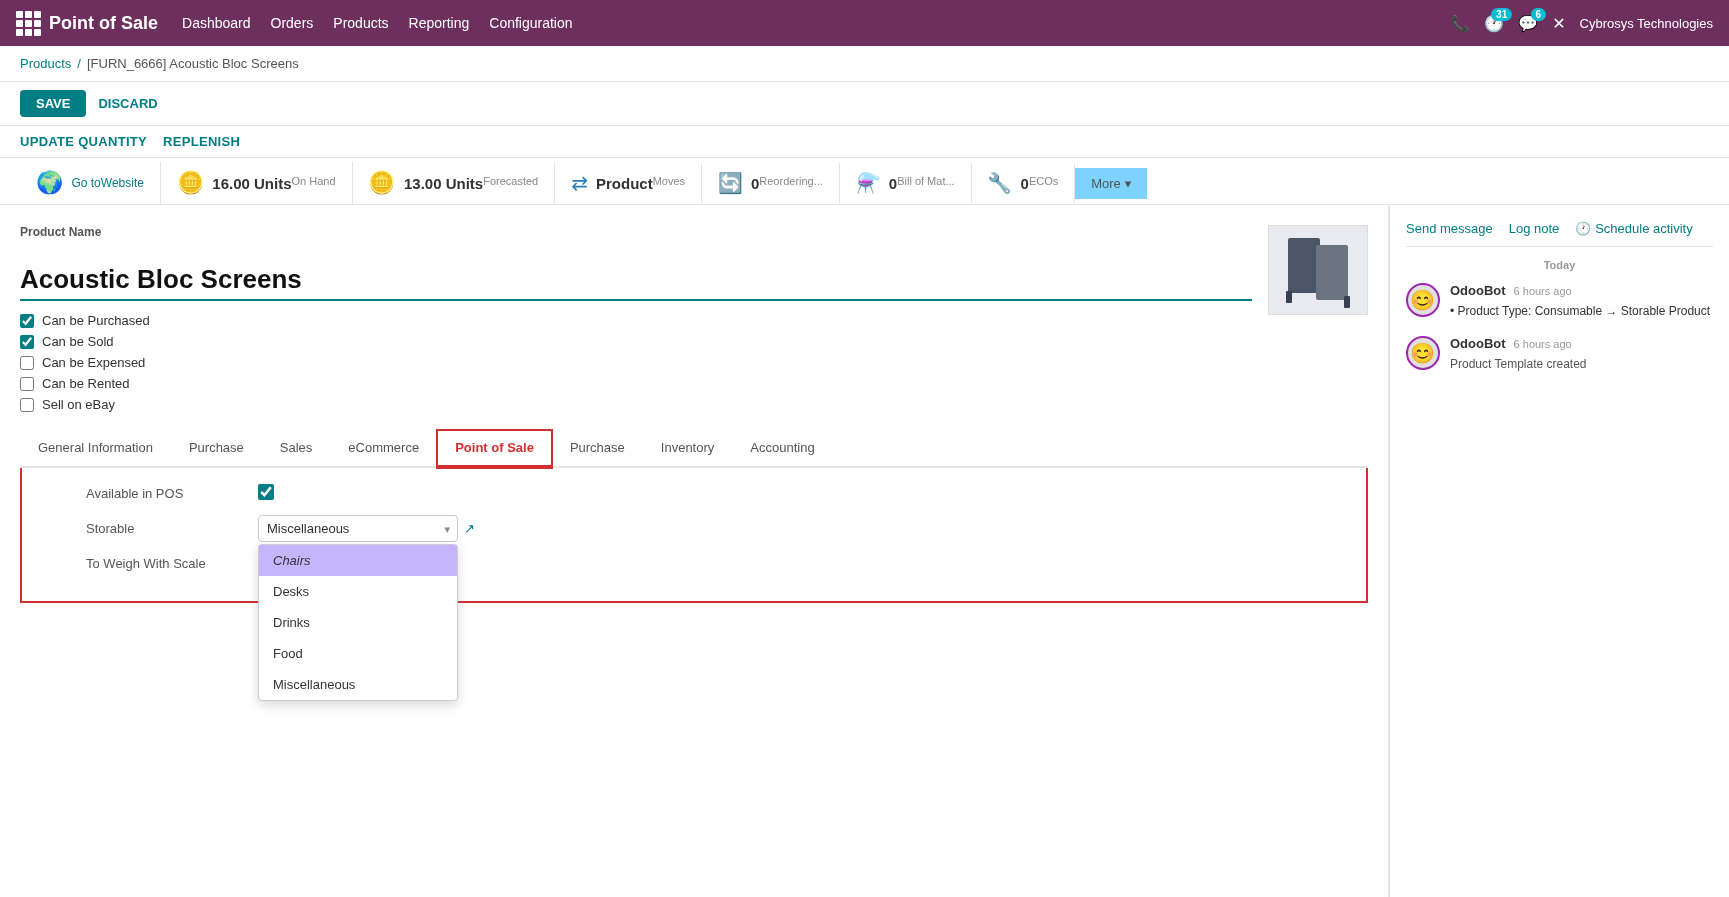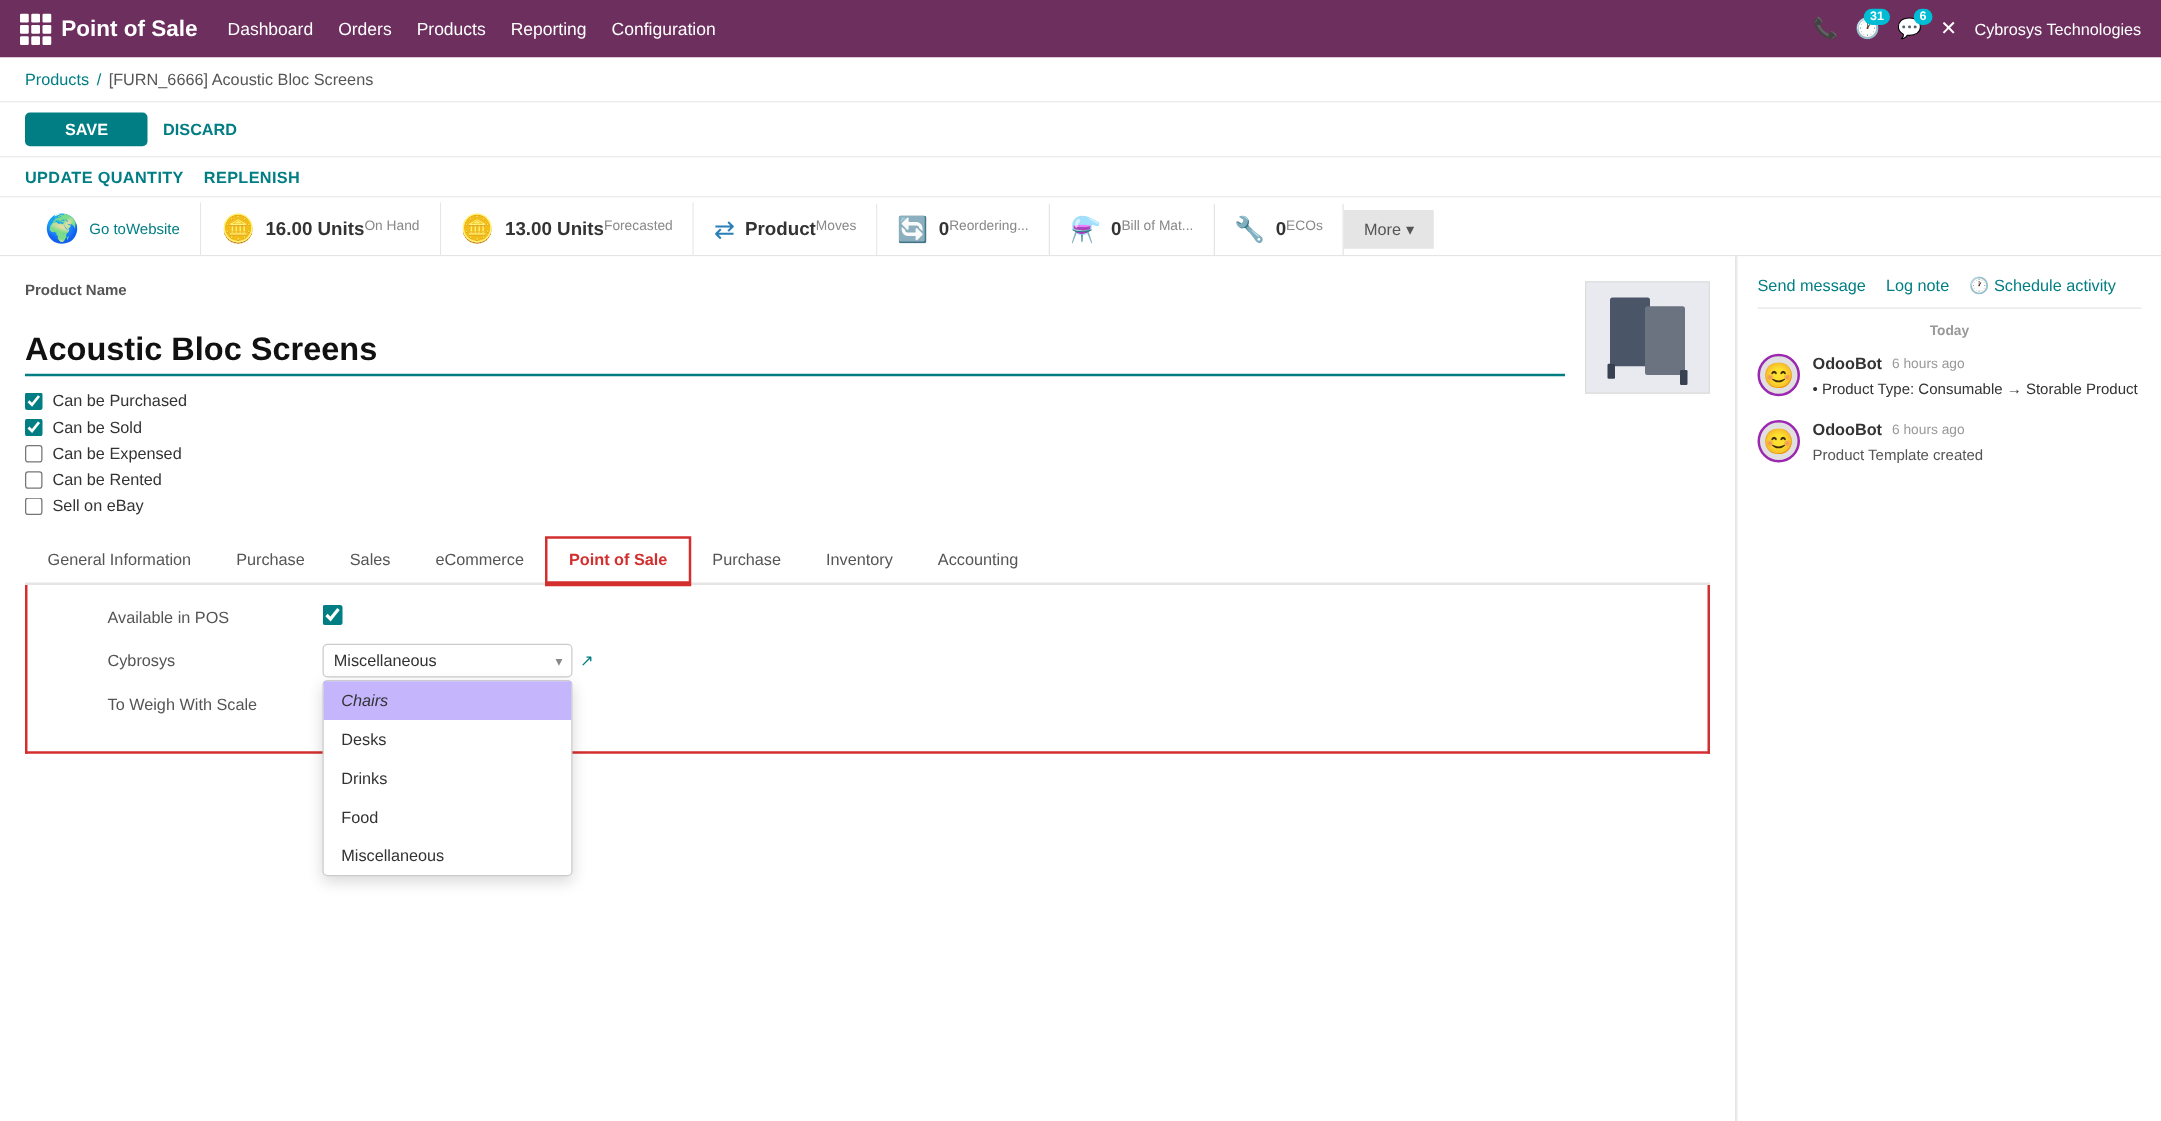--- a/index.html
+++ b/index.html
@@ -84,21 +84,21 @@
       padding: 8px 20px;
       display: flex;
       align-items: center;
       gap: 12px;
       border-bottom: 1px solid #e5e5e5;
     }
     .btn-save {
       background: #017e84;
       color: white;
       border: none;
-      padding: 6px 32px;
+      padding: 6px 16px;
       border-radius: 4px;
       font-size: 13px;
       cursor: pointer;
       font-weight: 600;
     }
     .btn-discard {
       background: none;
       border: none;
       color: #017e84;
       font-size: 13px;
@@ -138,21 +138,21 @@
     }
     .smart-btn .val { font-size: 15px; font-weight: 700; color: #333; }
     .smart-btn .lbl { font-size: 11px; color: #888; }
     .smart-btn-text { display: flex; flex-direction: row; align-items: flex-start; }
     .smart-btn-more {
       display: flex;
       align-items: center;
       gap: 4px;
       padding: 8px 16px;
       border: none;
-      background: #e5e5e5;
+      background: #7dd3fc;
       cursor: pointer;
       color: #555;
       font-size: 13px;
     }
 
     
     .main-layout {
       display: flex;
       gap: 0;
       min-height: calc(100vh - 200px);
@@ -549,21 +549,21 @@
     <div class="tab-content">
 
       <div class="form-row">
         <div class="form-label">Available in POS</div>
         <div class="form-field">
           <input type="checkbox" checked="" style="width: 16px; height: 16px; accent-color: rgb(1, 126, 132);">
         </div>
       </div>
 
       <div class="form-row" style="position:relative;">
-        <div class="form-label">Cybrosys</div>
+        <div class="form-label">Storable</div>
         <div class="form-field">
           <div class="select-wrap">
             <div style="position:relative; display:inline-block;">
               <select class="select-input">
                 <option>Miscellaneous</option>
                 <option>Chairs</option>
                 <option>Desks</option>
                 <option>Drinks</option>
                 <option>Food</option>
               </select>

